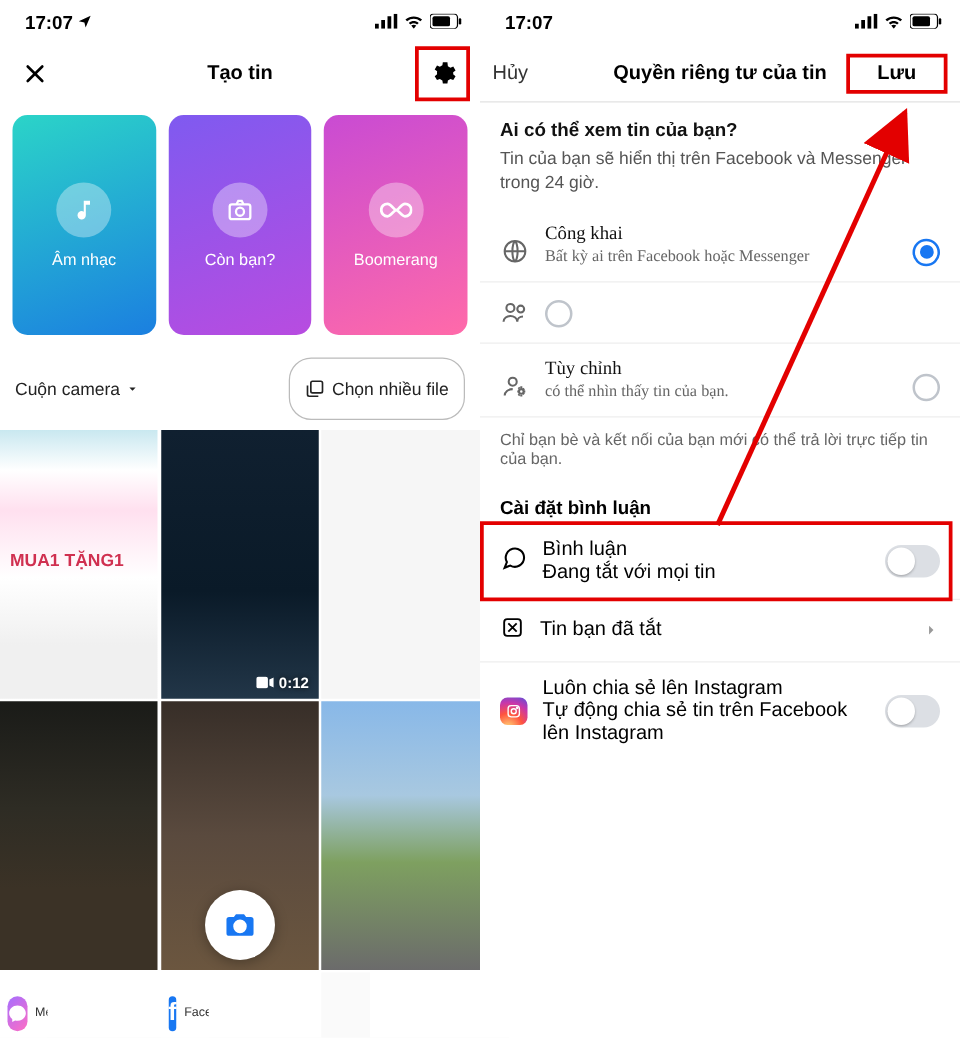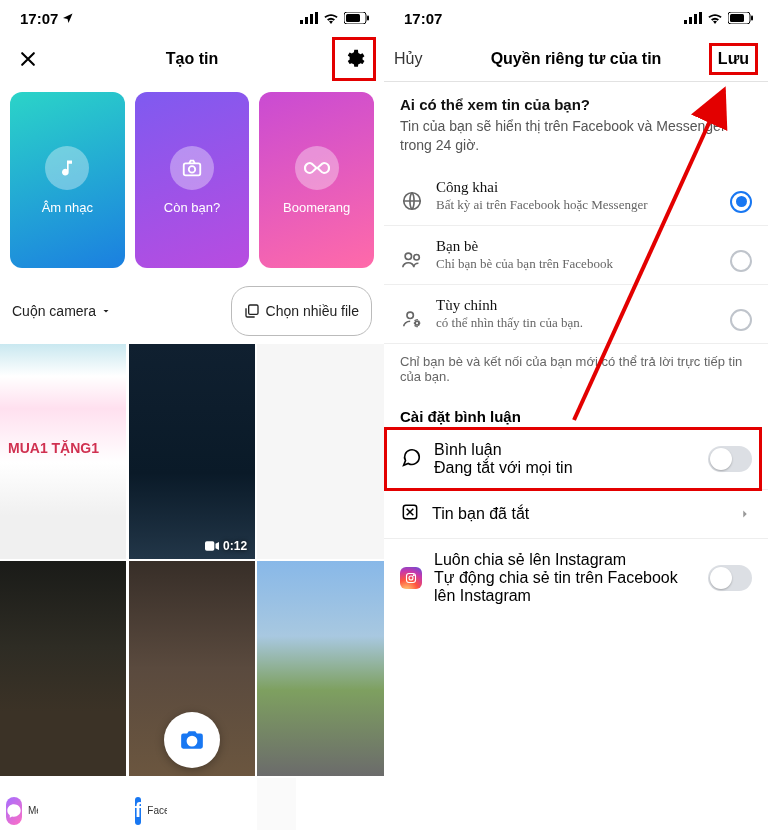--- a/index.html
+++ b/index.html
@@ -155,21 +155,21 @@
     padding: 0 10px;
     border-bottom: 1px solid #e2e2e2;
   }
   .headerR .titleR {
     position: absolute; left: 0; right: 0; text-align: center;
     font-size: 16px; font-weight: 600; pointer-events: none;
   }
   .txt-btn { font-size: 16px; color: #333; }
   .save-btn {
     font-size: 16px; font-weight: 700; color: #000;
-    padding: 4px 6px;
+    padding: 4px 22px;
   }
   .section {
     padding: 14px 16px 4px 16px;
   }
   .sec-title { font-size: 15px; font-weight: 700; color: #111; margin-bottom: 4px;}
   .sec-sub { font-size: 14px; color: #555; line-height: 1.35; }
   .optlist { margin-top: 8px; }
   .opt {
     display: flex; align-items: flex-end; gap: 12px;
     padding: 12px 16px;
@@ -421,24 +421,20 @@
         <div class="radio checked"></div>
       </div>
       <div class="opt">
         <div class="oicon">
           <svg width="22" height="22" viewBox="0 0 24 24" fill="none" stroke="currentColor" stroke-width="1.8">
               <circle cx="8" cy="8" r="3.5"></circle>
               <circle cx="17" cy="9" r="3"></circle>
               <path d="M2 20c0-3 3-5 6-5s6 2 6 5M14 20c0-2.5 2-4.5 5-4.5"></path>
             </svg>
         </div>
-        <div class="olabels">
-          <div class="olabel">Bạn bè</div>
-          <div class="osub">Chỉ bạn bè của bạn trên Facebook</div>
-        </div>
         <div class="radio"></div>
       </div>
       <div class="opt">
         <div class="oicon">
           <svg width="22" height="22" viewBox="0 0 24 24" fill="none" stroke="currentColor" stroke-width="1.8">
               <circle cx="10" cy="8" r="3.5"></circle>
               <path d="M3 20c0-3 3-5.5 7-5.5"></path>
               <circle cx="17.5" cy="16.5" r="2"></circle>
               <path d="M17.5 12v1.5M17.5 19.5V21M21 16.5h-1.5M15.5 16.5H14M20 14l-1 1M16 19l-1 1M20 19l-1-1M16 14l-1-1"></path>
             </svg>

